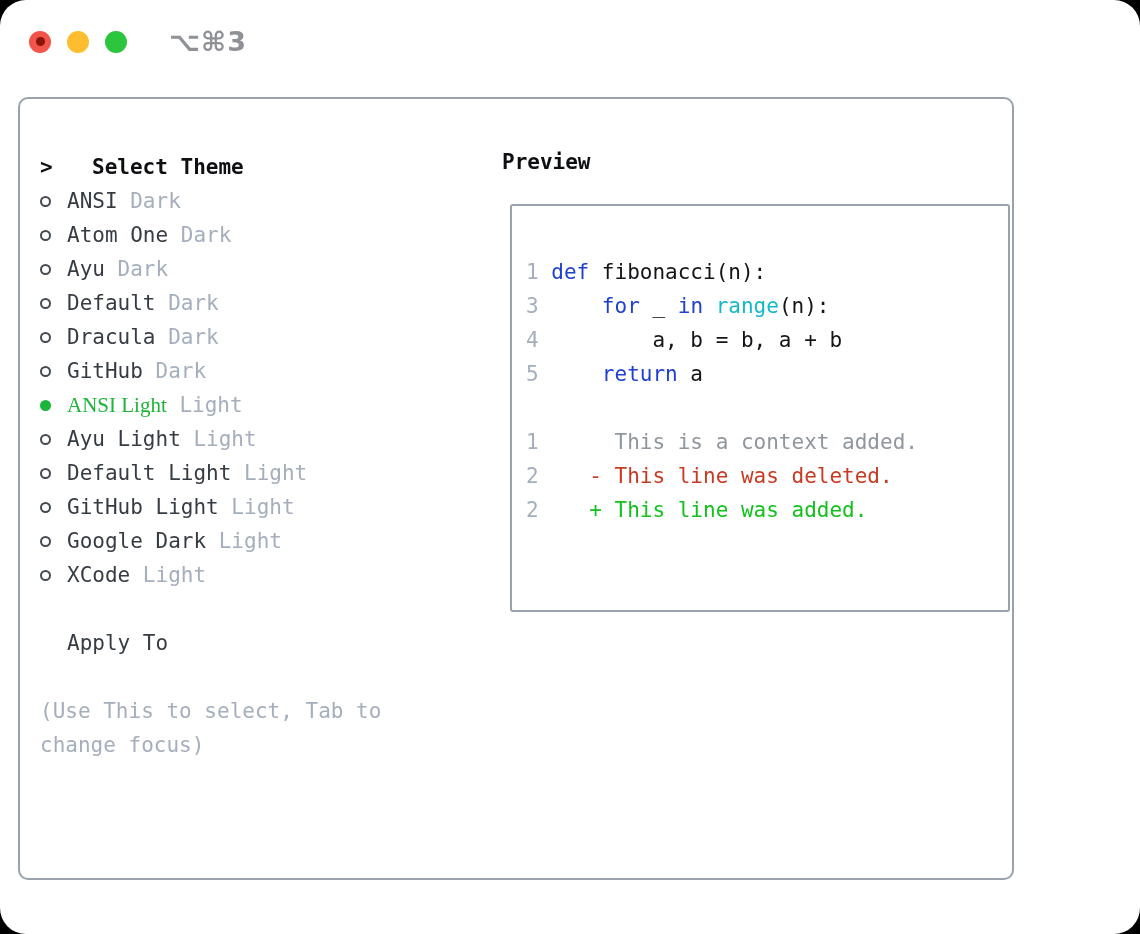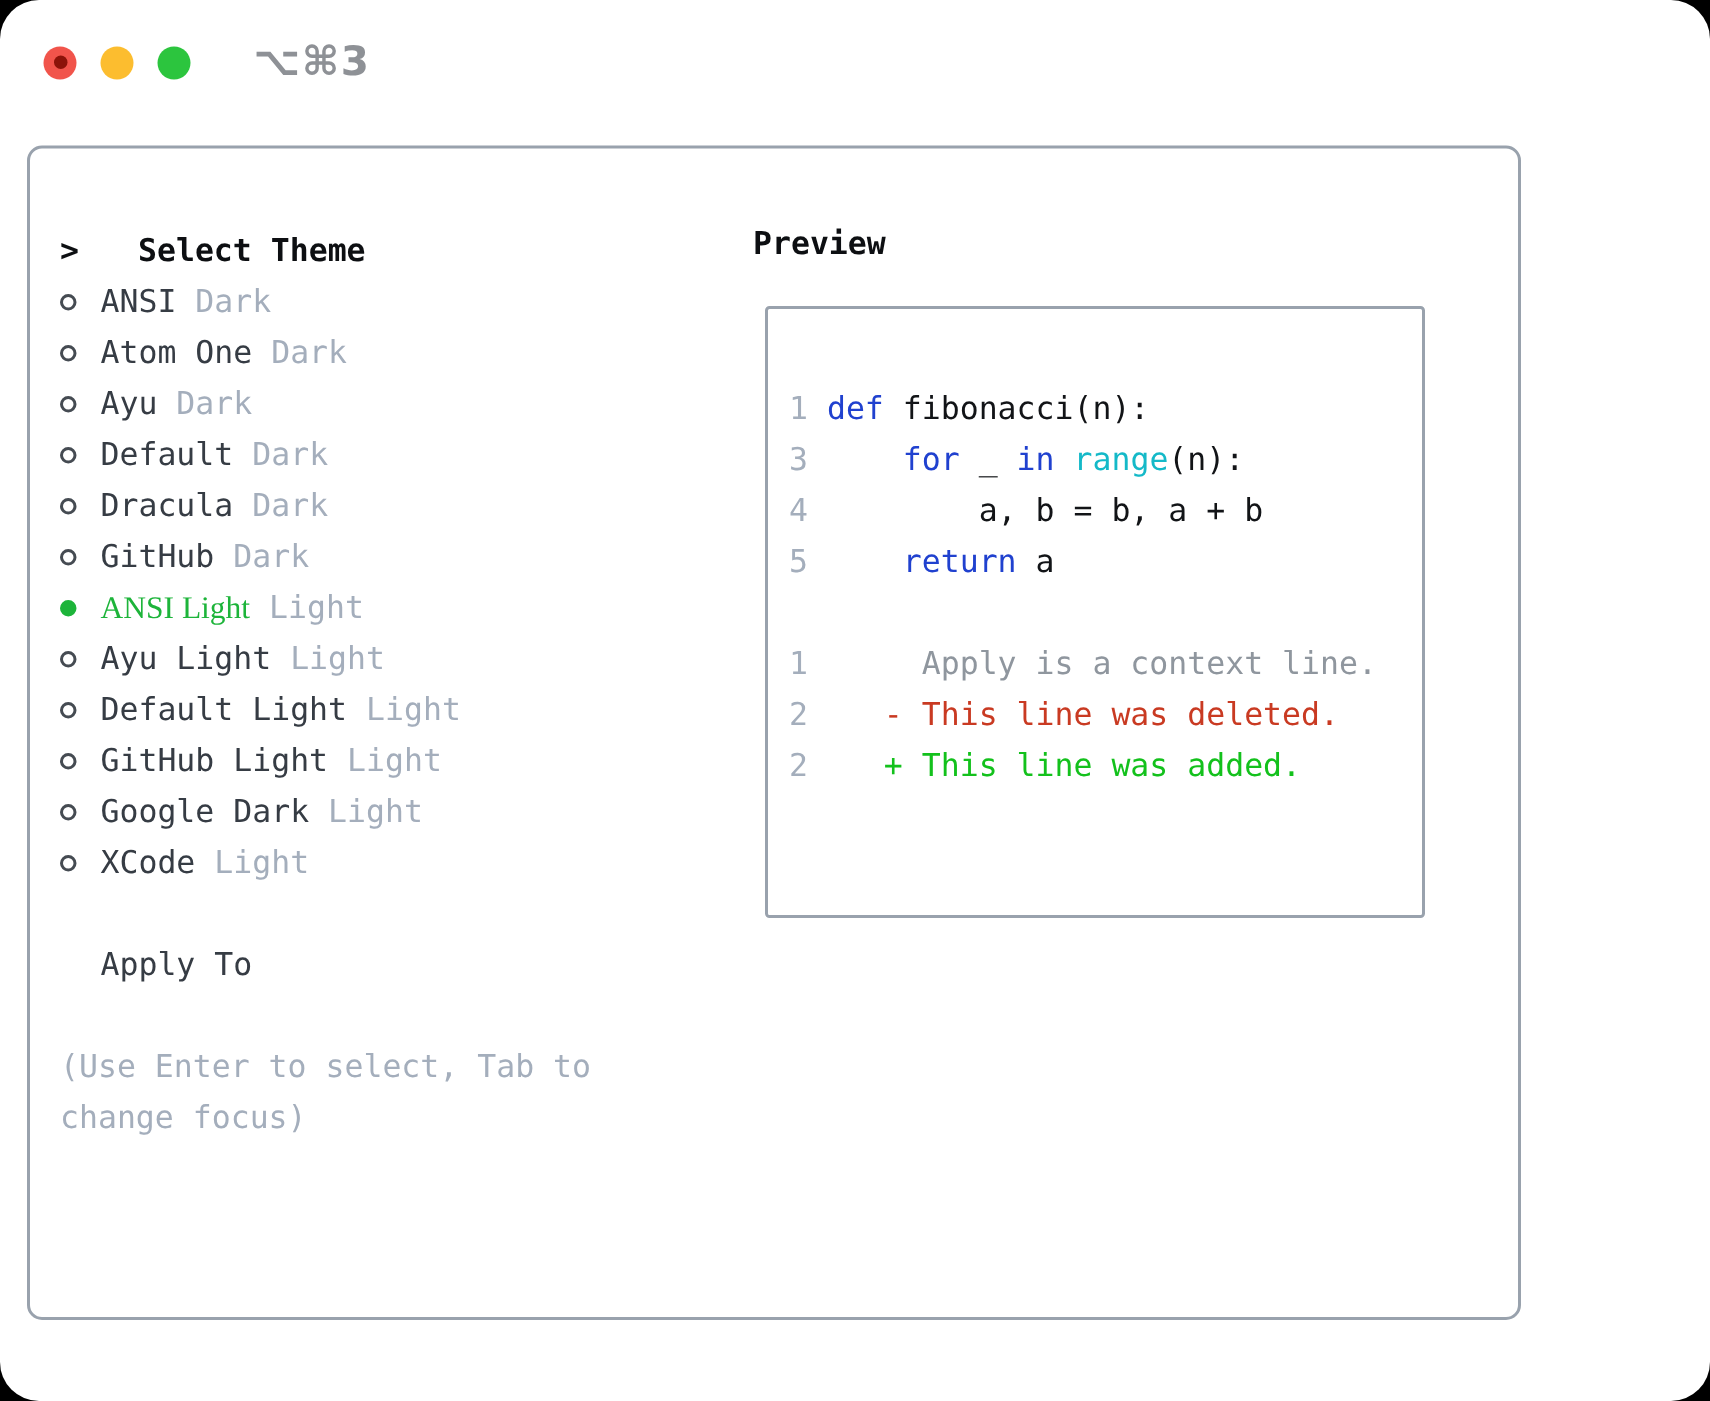--- a/index.html
+++ b/index.html
@@ -53,21 +53,21 @@
   .prompt{font-weight:bold;color:var(--heading-dark);}
   .hdr{font-weight:bold;color:var(--heading-dark);margin-left:25px;}
   .name{color:var(--text-dark);}
   .tag{color:var(--muted-gray);padding-left:1ch;}
   .row.selected .name{color:var(--accent-green);font-family:Liberation Serif, serif;}
   .help{margin-top:34px;width:400px;color:var(--muted-gray);line-height:34px;}
 
   
   .preview-title{position:absolute;left:482px;top:46px;height:34px;line-height:34px;
                  font-size:21px;font-weight:bold;color:var(--heading-dark);}
-  .preview-box{position:absolute;left:490px;top:105px;width:440px;height:408px;
+  .preview-box{position:absolute;left:490px;top:105px;width:500px;height:408px;
                border:2px solid var(--panel-border);border-radius:3px;background:#fff;}
   .preview-code{padding:49px 0 0 14px;font-size:21px;}
   .code-line{height:34px;line-height:34px;white-space:pre;}
   .ln{display:inline-block;width:2ch;color:var(--muted-gray);}
   .tok-plain{color:var(--code-text);}
   .tok-keyword{color:var(--keyword-blue);}
   .tok-builtin{color:var(--builtin-cyan);}
   .tok-literal{color:var(--literal-green);}
   .tok-context{color:var(--context-gray);}
   .tok-deleted{color:var(--deleted-red);}
@@ -162,33 +162,33 @@
         <div class="row spacer"></div>
 
         <div class="row">
           <span class="marker"></span>
           <span class="name">Apply To</span>
         </div>
 
         <div id="apply-list">
           </div>
 
-        <div class="help">(Use Enter to select, Tab to change focus)</div>
+        <div class="help">(Use This to select, Tab to change focus)</div>
       </div>
 
       <div class="preview-title">Preview</div>
 
       <div class="preview-box">
         <div class="preview-code" id="preview-code">
             <div class="code-line"><span class="ln">1</span><span class="tok-keyword">def</span><span class="tok-plain"> fibonacci(n):</span></div>
             <div class="code-line"><span class="ln">3</span><span class="tok-plain">    </span><span class="tok-keyword">for</span><span class="tok-plain"> _ </span><span class="tok-keyword">in</span><span class="tok-plain"> </span><span class="tok-builtin">range</span><span class="tok-plain">(n):</span></div>
             <div class="code-line"><span class="ln">4</span><span class="tok-plain">        a, b = b, a + b</span></div>
             <div class="code-line"><span class="ln">5</span><span class="tok-plain">    </span><span class="tok-keyword">return</span><span class="tok-plain"> a</span></div>
             <div class="code-line"><span class="ln"></span></div>
-            <div class="code-line"><span class="ln">1</span><span class="tok-context">     Apply is a context line.</span></div>
+            <div class="code-line"><span class="ln">1</span><span class="tok-context">     This is a context added.</span></div>
             <div class="code-line"><span class="ln">2</span><span class="tok-deleted">   - This line was deleted.</span></div>
             <div class="code-line"><span class="ln">2</span><span class="tok-added">   + This line was added.</span></div>
           </div>
       </div>
 
     </div>
   </div>
 </div>
 
 </body></html>

